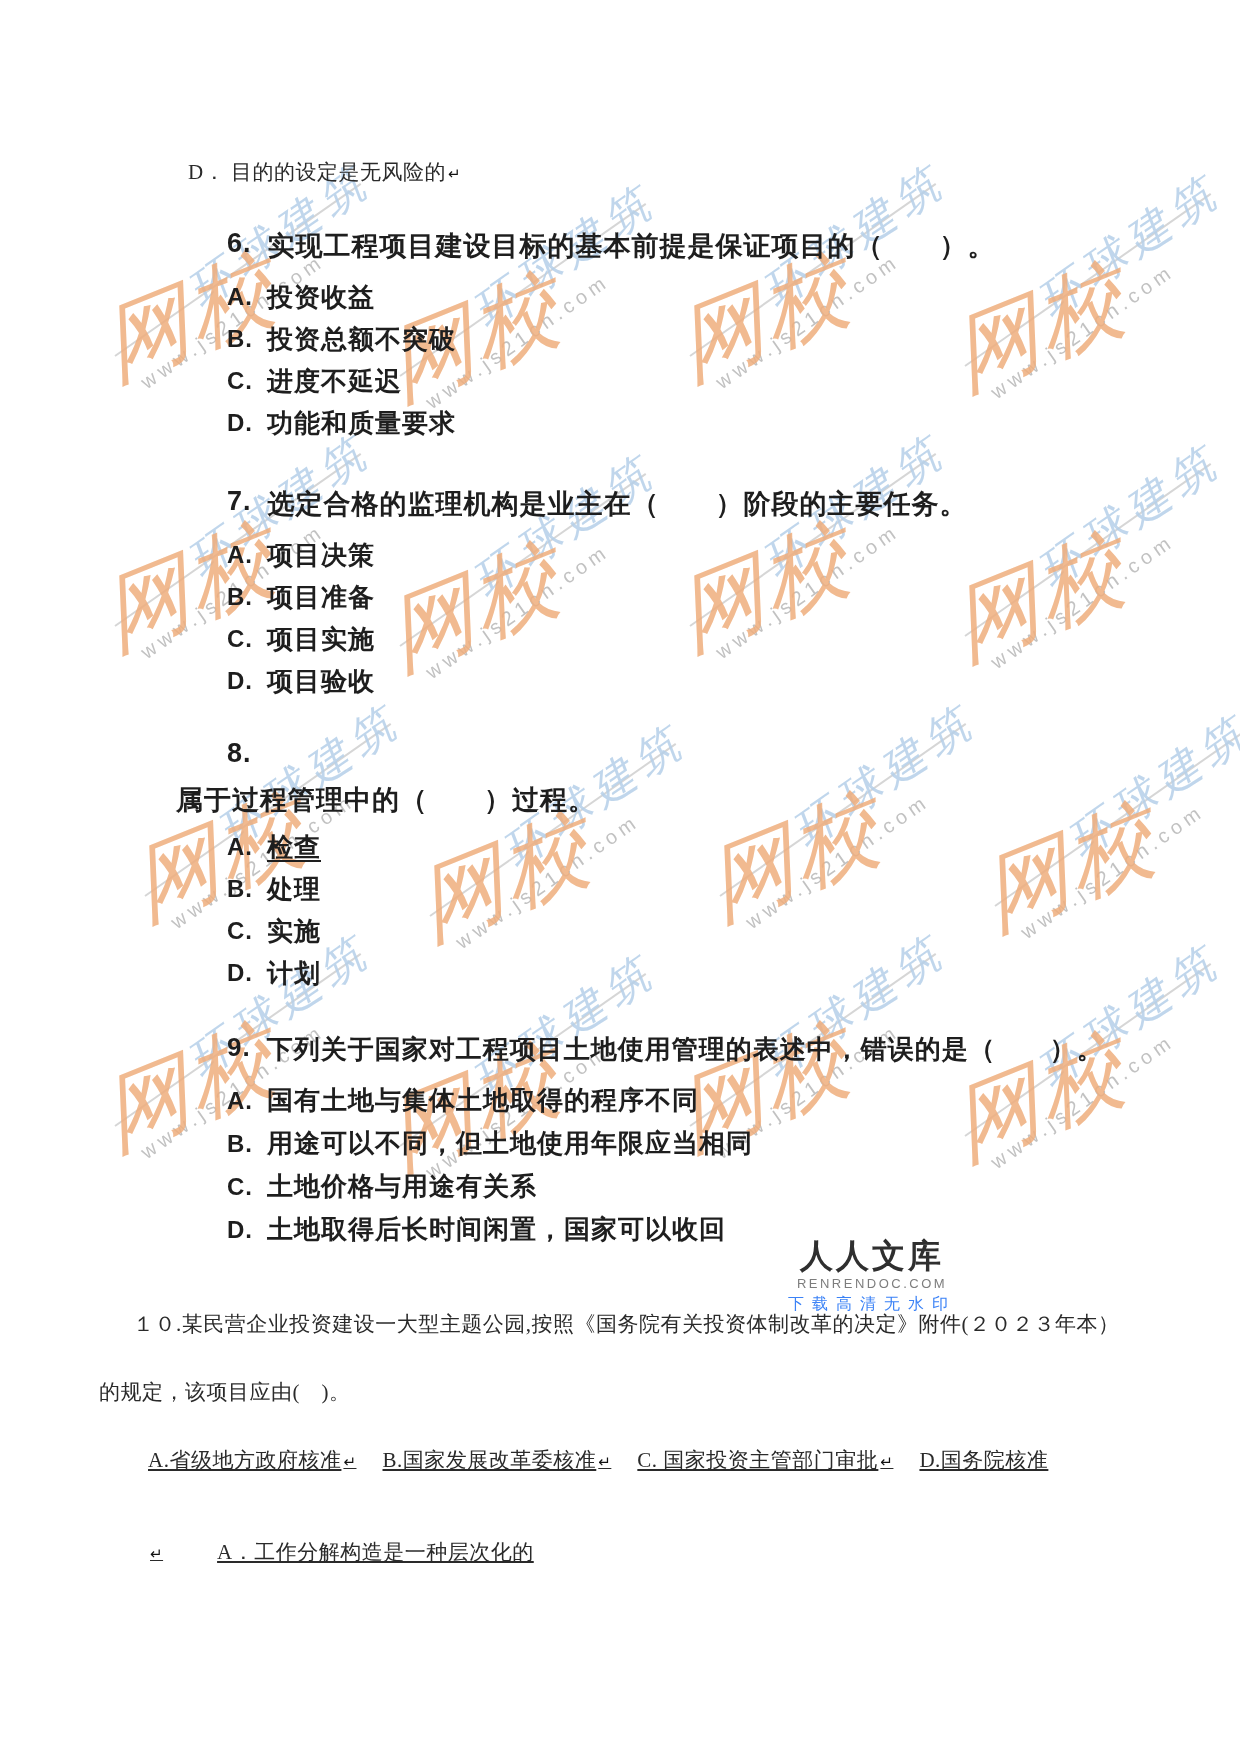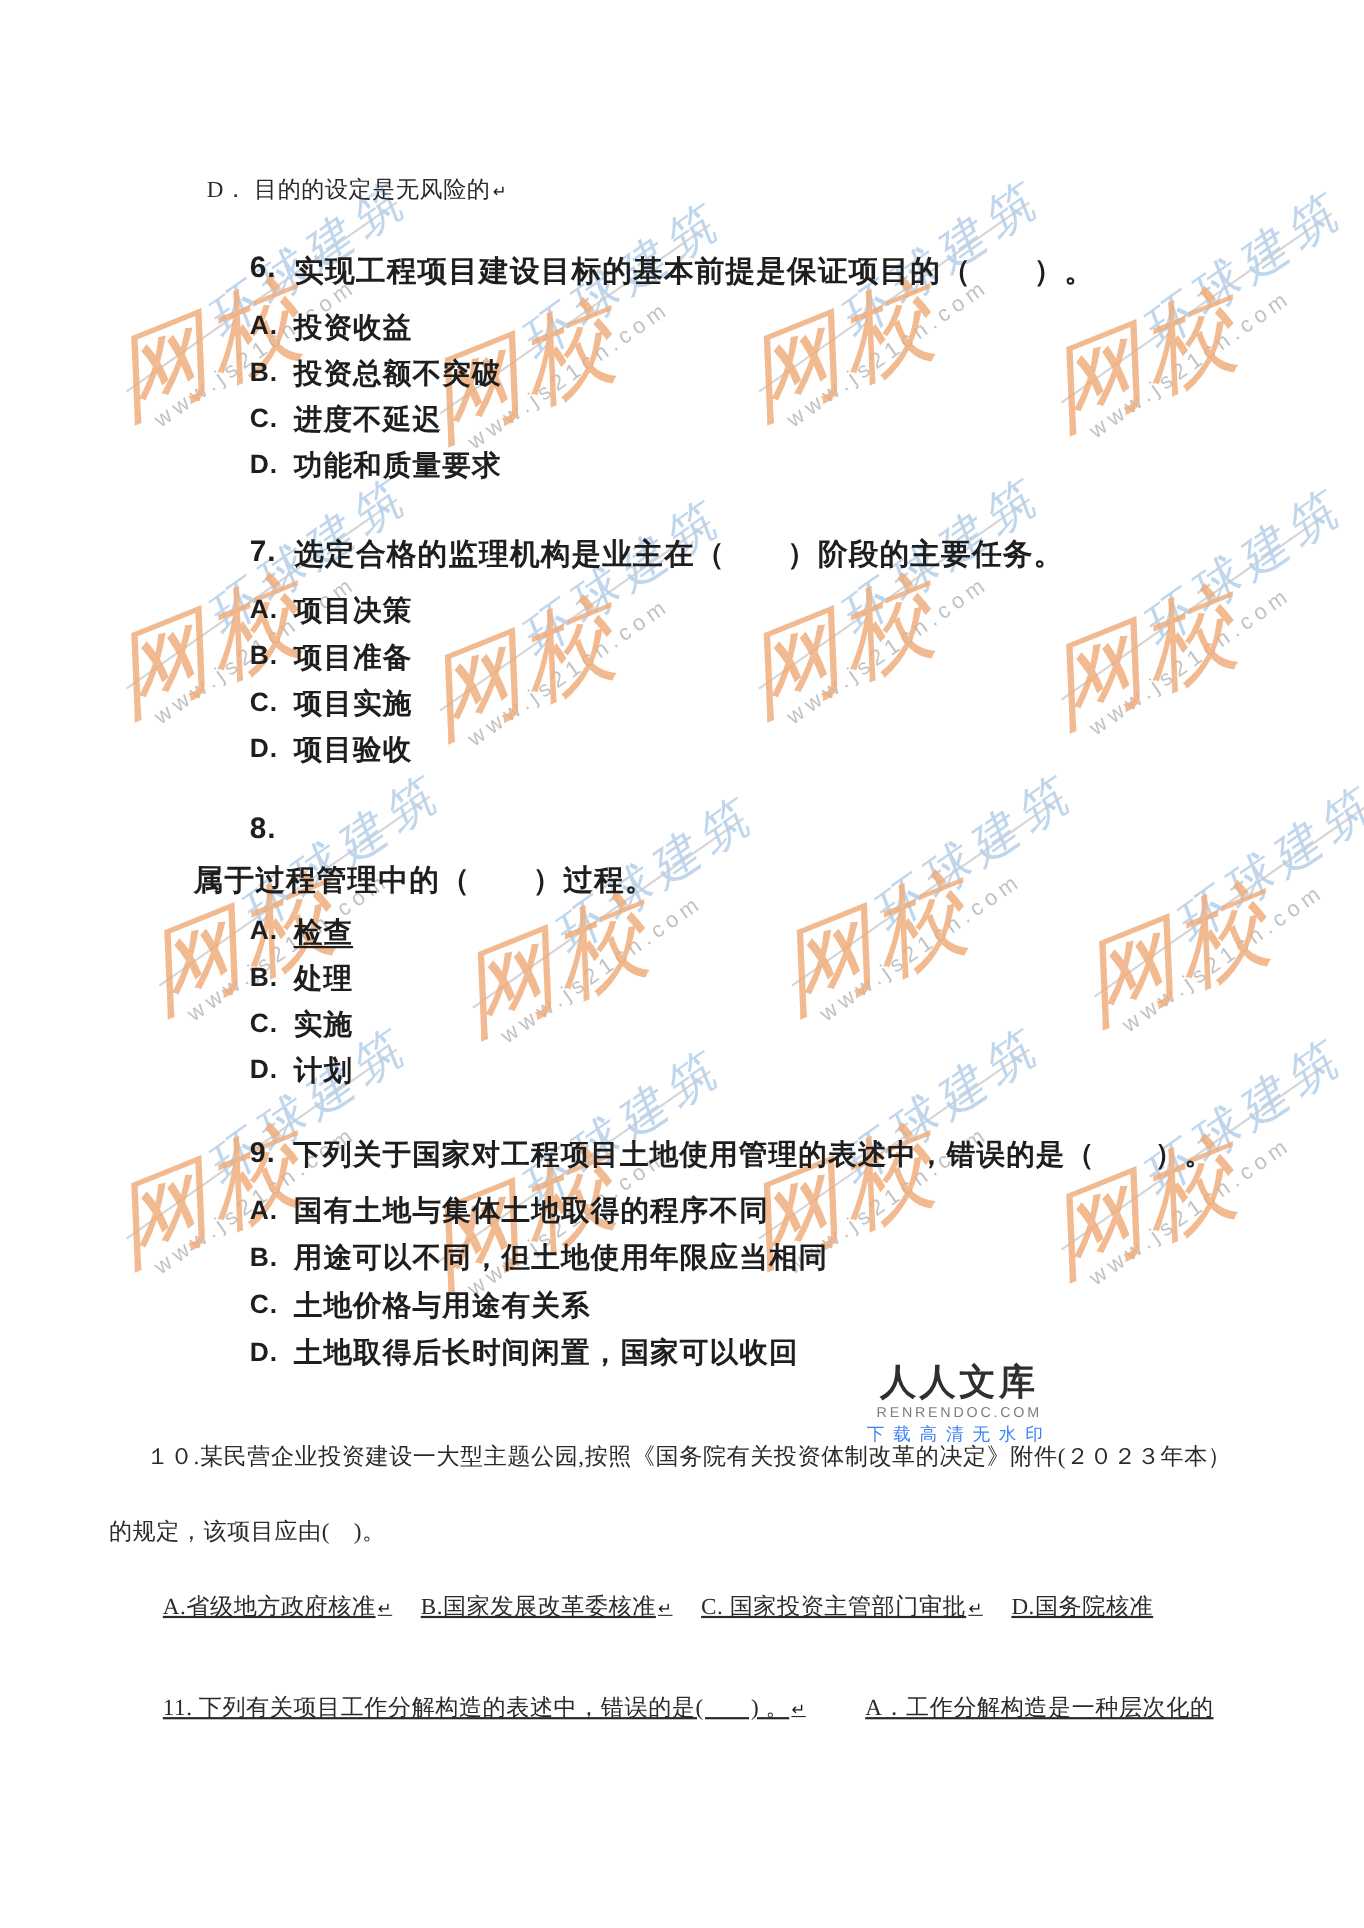--- a/index.html
+++ b/index.html
@@ -286,21 +286,20 @@
         <span>C. 国家投资主管部门审批</span>
           <span class="mk">↵</span>
       </span>
       <span class="q10opt">
         <span>D.国务院核准</span>
           <span class="mk"></span>
       </span>
     </div>
 
     <div class="serifline optrow" style="left:148px; top:1538px;">
-      <span>11. 下列有关项目工作分解构造的表述中，错误的是(　　) 。</span>
         <span class="mk">↵</span>
       <span class="q11tail">A．工作分解构造是一种层次化的</span>
     </div>
 
   </div>
 
   <div class="renren">
     <div class="renren-title">人人文库</div>
     <div class="renren-domain">RENRENDOC.COM</div>
     <div class="renren-tagline">下载高清无水印</div>

